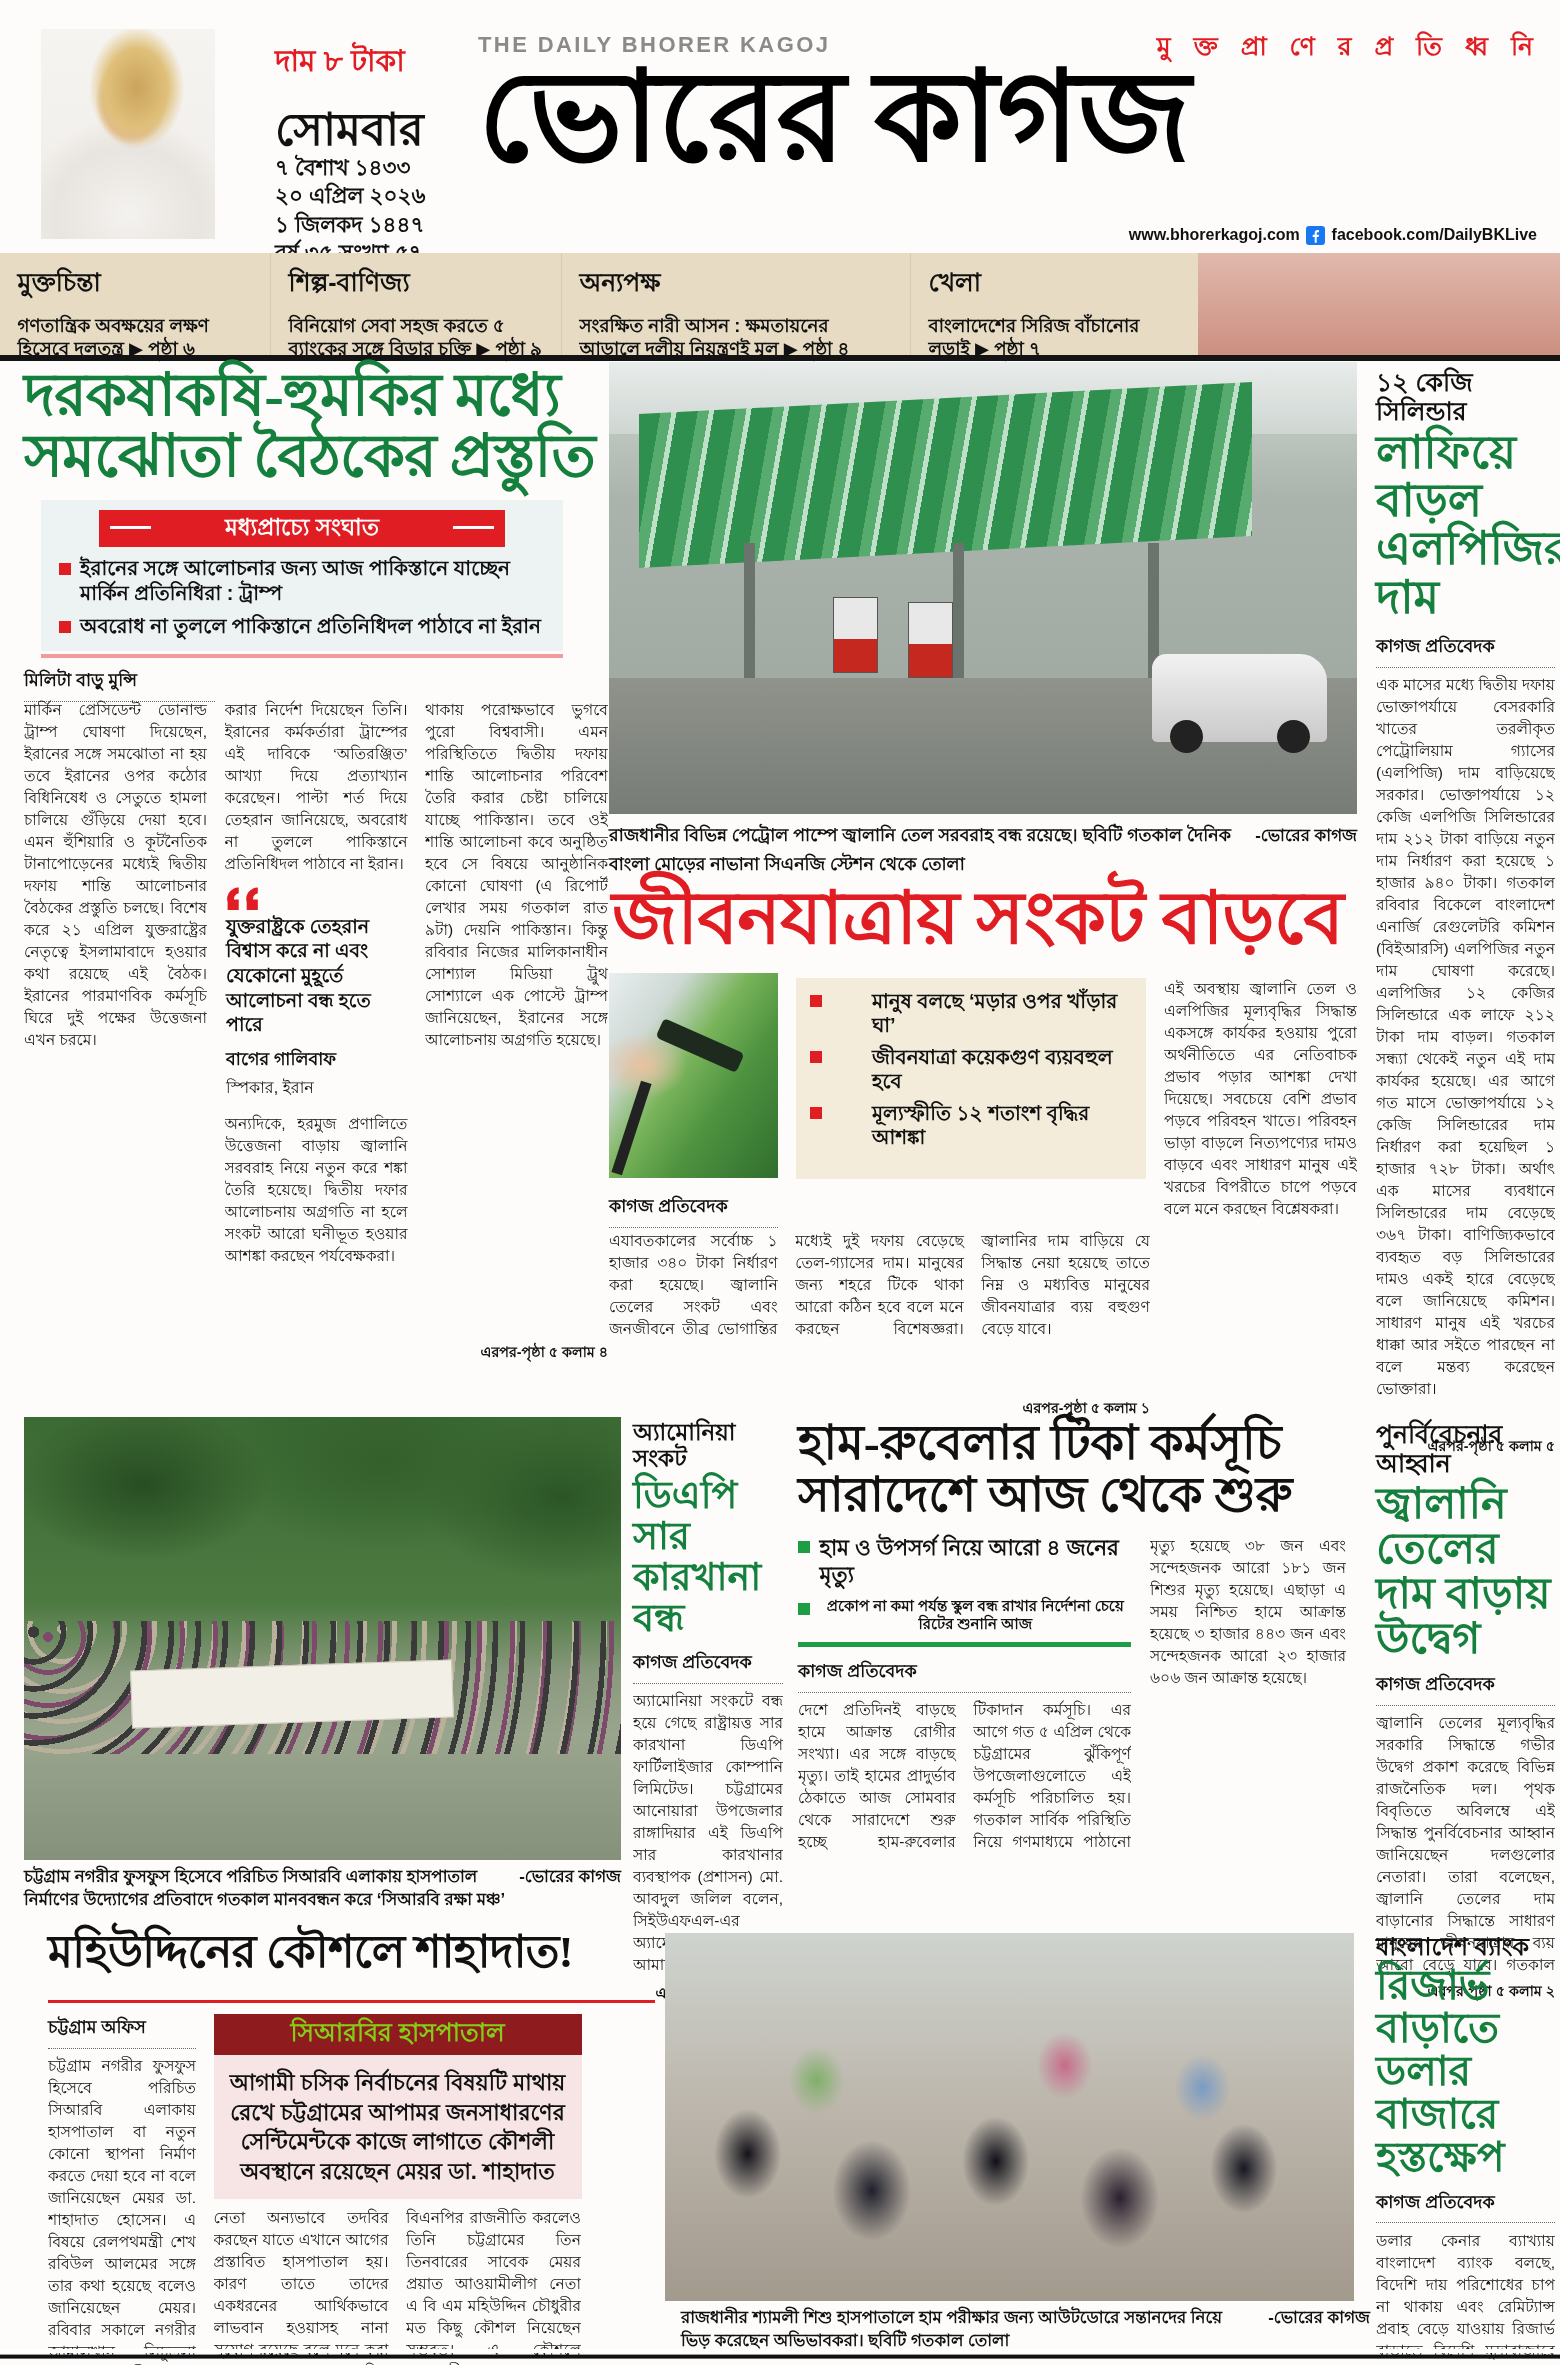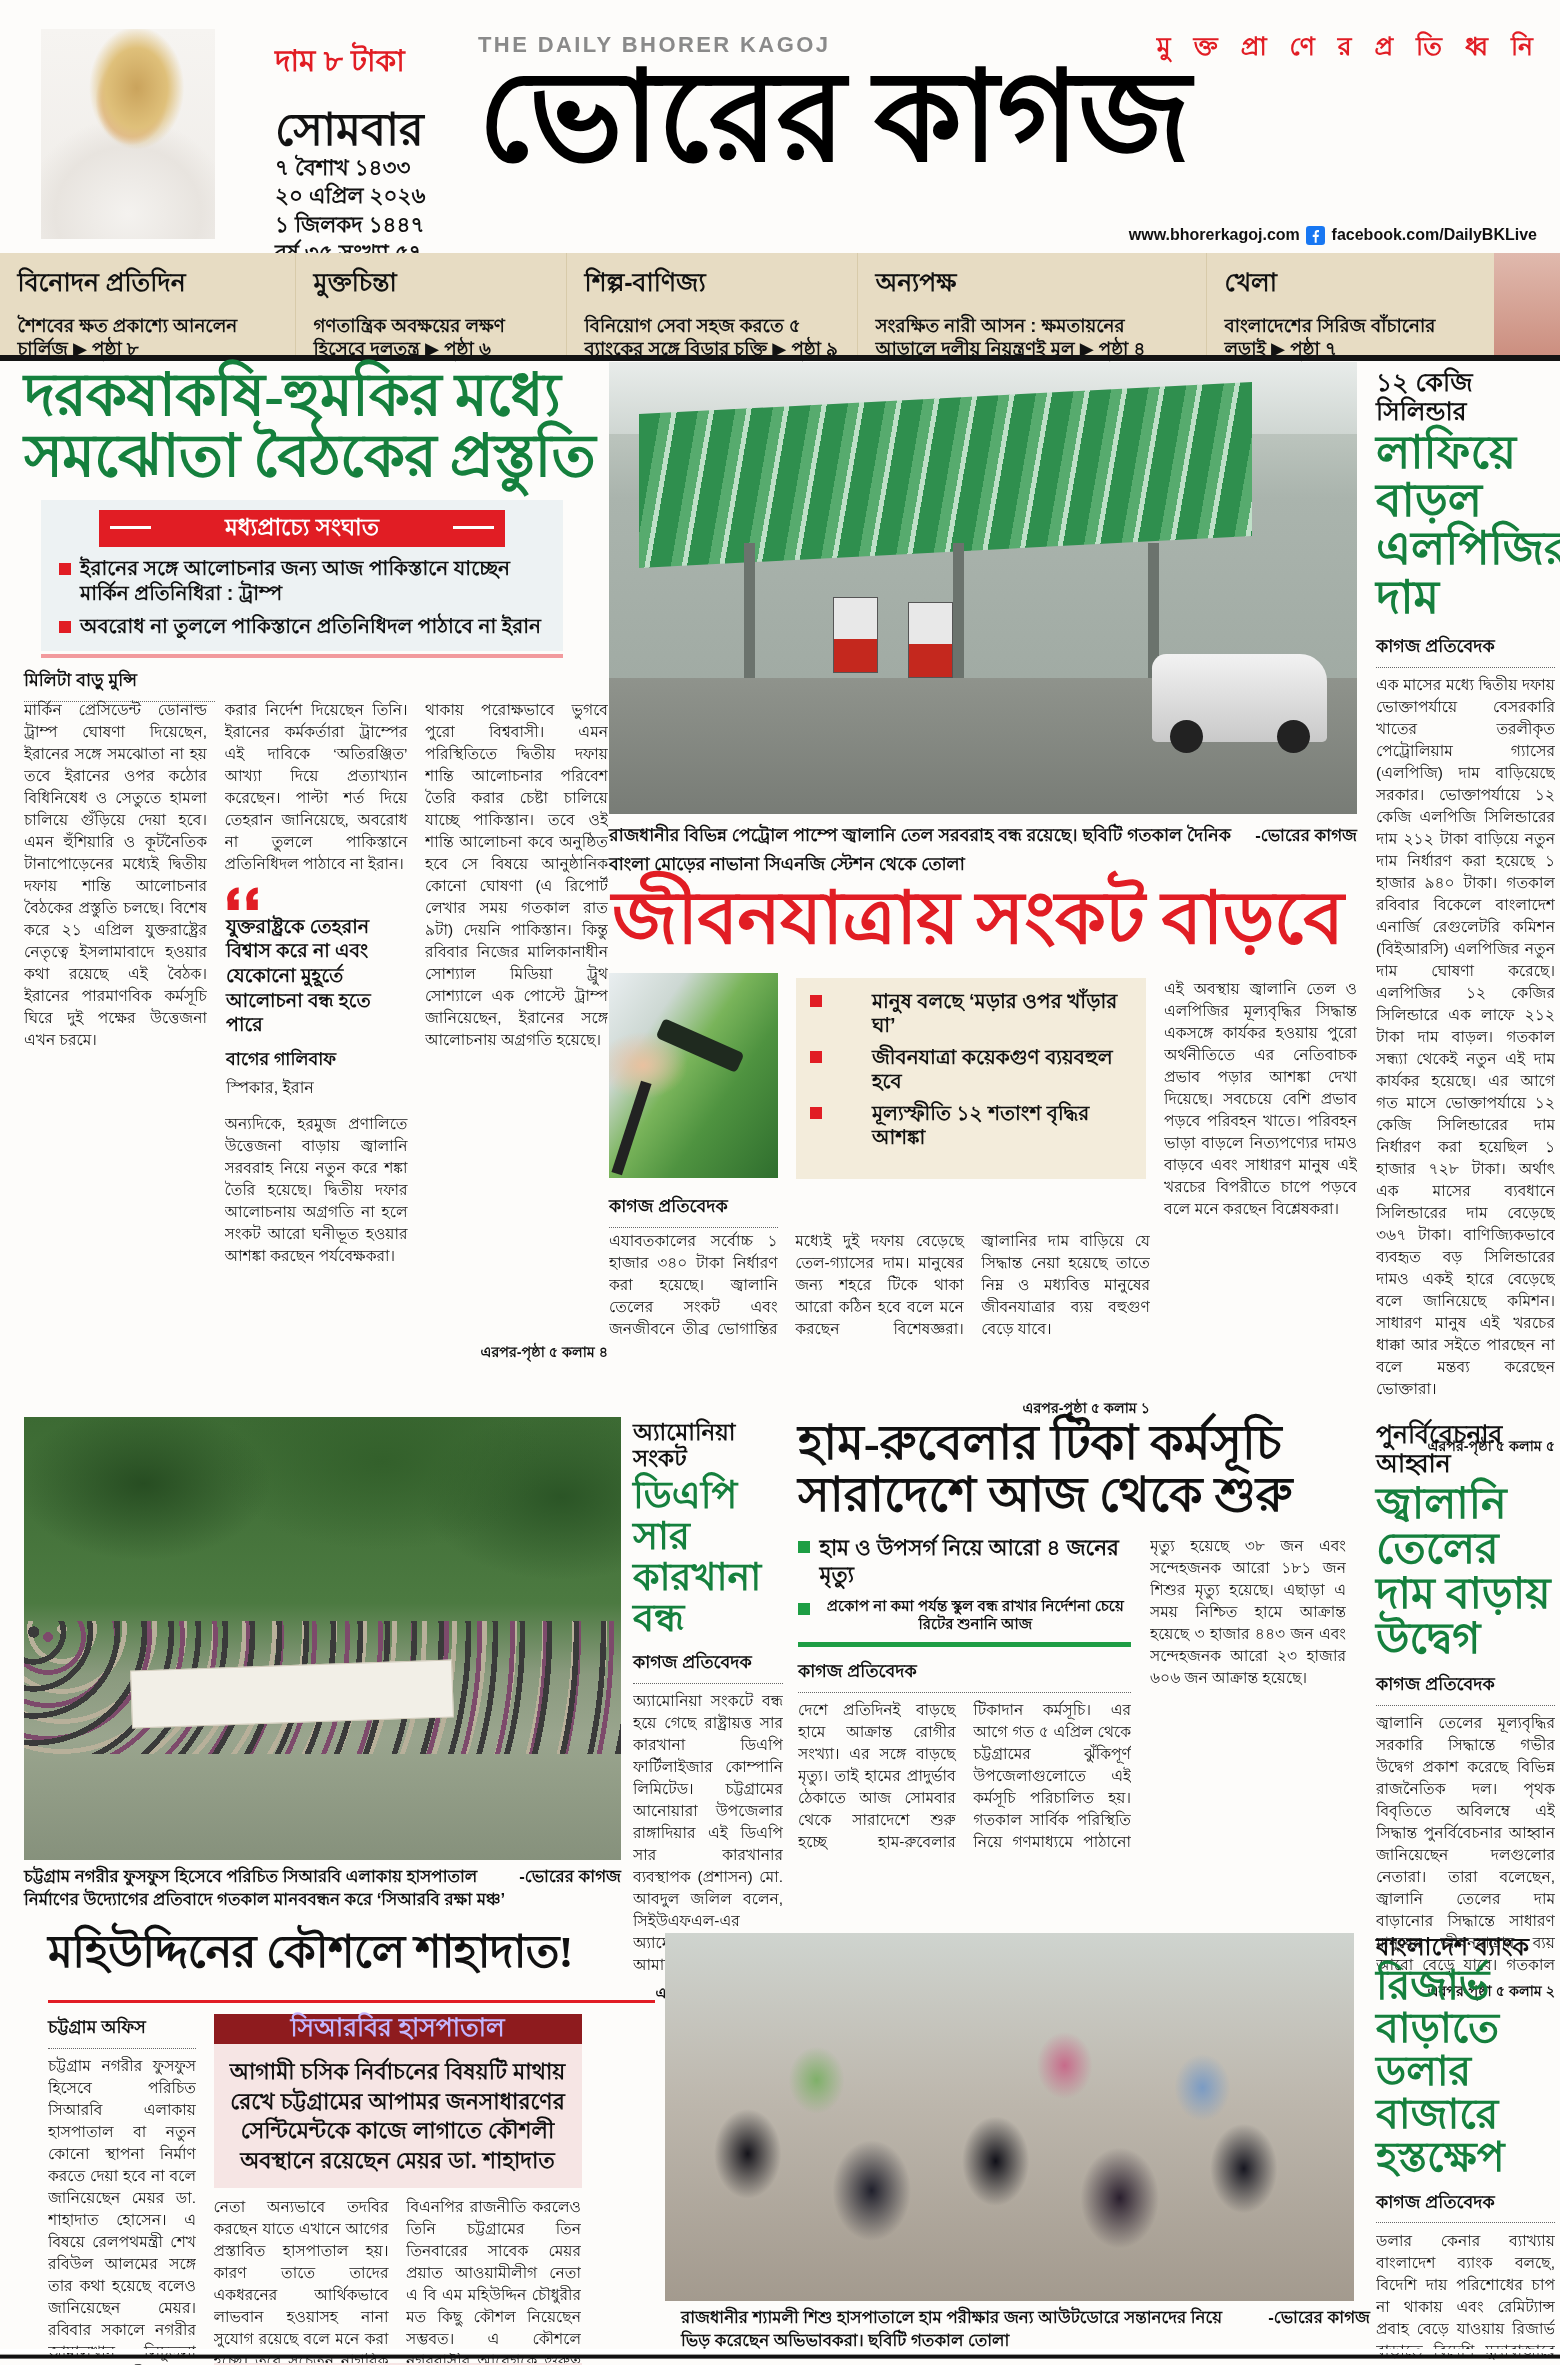--- a/index.html
+++ b/index.html
@@ -105,21 +105,21 @@
                repeating-radial-gradient(circle at 38px 8px, #b8b09a 0 4.8px, rgba(0,0,0,0) 4.8px 30px); }
   .caption-row { display:flex; justify-content:space-between; gap:12.7px; font-weight:bold; font-size:16.7px; line-height:1.35; }
 
   .measles-headline { font-size:48px; line-height:1.08; font-weight:bold; font-family:"Liberation Serif","DejaVu Serif",serif; }
   .green-rule { height:4.8px; background:#1e9e44; }
 
   
   .mayor-headline { font-size:45px; font-weight:bold; letter-spacing:-0.8px; font-family:"Liberation Serif","DejaVu Serif",serif; }
   .red-underline { height:3.2px; background:#e11d24; margin-top:8px; }
   .maroon-box { width:368px; background:#f6e5e4; }
-  .maroon-head { height:30px; background:#8e1b1e; color:#c4b5fd; font-weight:bold; font-size:25px; display:flex; align-items:center; justify-content:center; }
+  .maroon-head { height:41px; background:#8e1b1e; color:#84cc16; font-weight:bold; font-size:25px; display:flex; align-items:center; justify-content:center; }
   .maroon-body { padding:12.7px 16px; font-weight:bold; font-size:22px; line-height:1.35; text-align:center; }
 
   .crowd-photo { left:665px; top:1933px; width:689px; height:368px;
     background:
       radial-gradient(48px 64px at 12% 60%, #14131a 0%, rgba(20,19,26,0) 70%),
       radial-gradient(56px 72px at 30% 70%, #20202c 0%, rgba(32,32,44,0) 70%),
       radial-gradient(48px 64px at 48% 62%, #101018 0%, rgba(16,16,24,0) 70%),
       radial-gradient(56px 72px at 66% 72%, #2a1f2e 0%, rgba(42,31,46,0) 70%),
       radial-gradient(48px 64px at 84% 64%, #171721 0%, rgba(23,23,33,0) 70%),
       radial-gradient(40px 48px at 22% 40%, #7fb069 0%, rgba(127,176,105,0) 70%),
@@ -158,24 +158,20 @@
     <span class="fb-ic">
       <svg viewBox="0 0 24 24" width="19" height="19">
           <rect width="24" height="24" rx="4" fill="#1877f2"></rect>
           <path d="M13.5 21v-7h2.4l.4-2.9h-2.8V9.2c0-.8.3-1.4 1.5-1.4h1.4V5.2c-.3 0-1.1-.1-2-.1-2 0-3.4 1.2-3.4 3.5v2.5H8.5V14H11v7z" fill="#fff"></path>
         </svg>
     </span>
     <span>facebook.com/DailyBKLive</span>
   </div>
 
   <div class="abs strip">
-    <div class="strip-item" style="width:296px;">
-      <div class="t">বিনোদন প্রতিদিন</div>
-      <div class="s">শৈশবের ক্ষত প্রকাশ্যে আনলেন চার্লিজ ▶ পৃষ্ঠা ৮</div>
-    </div>
     <div class="strip-item" style="width:271px;">
       <div class="t">মুক্তচিন্তা</div>
       <div class="s">গণতান্ত্রিক অবক্ষয়ের লক্ষণ হিসেবে দলতন্ত্র ▶ পৃষ্ঠা ৬</div>
     </div>
     <div class="strip-item" style="width:291px;">
       <div class="t">শিল্প-বাণিজ্য</div>
       <div class="s">বিনিয়োগ সেবা সহজ করতে ৫ ব্যাংকের সঙ্গে বিডার চুক্তি ▶ পৃষ্ঠা ৯</div>
     </div>
     <div class="strip-item" style="width:349px;">
       <div class="t">অন্যপক্ষ</div>

